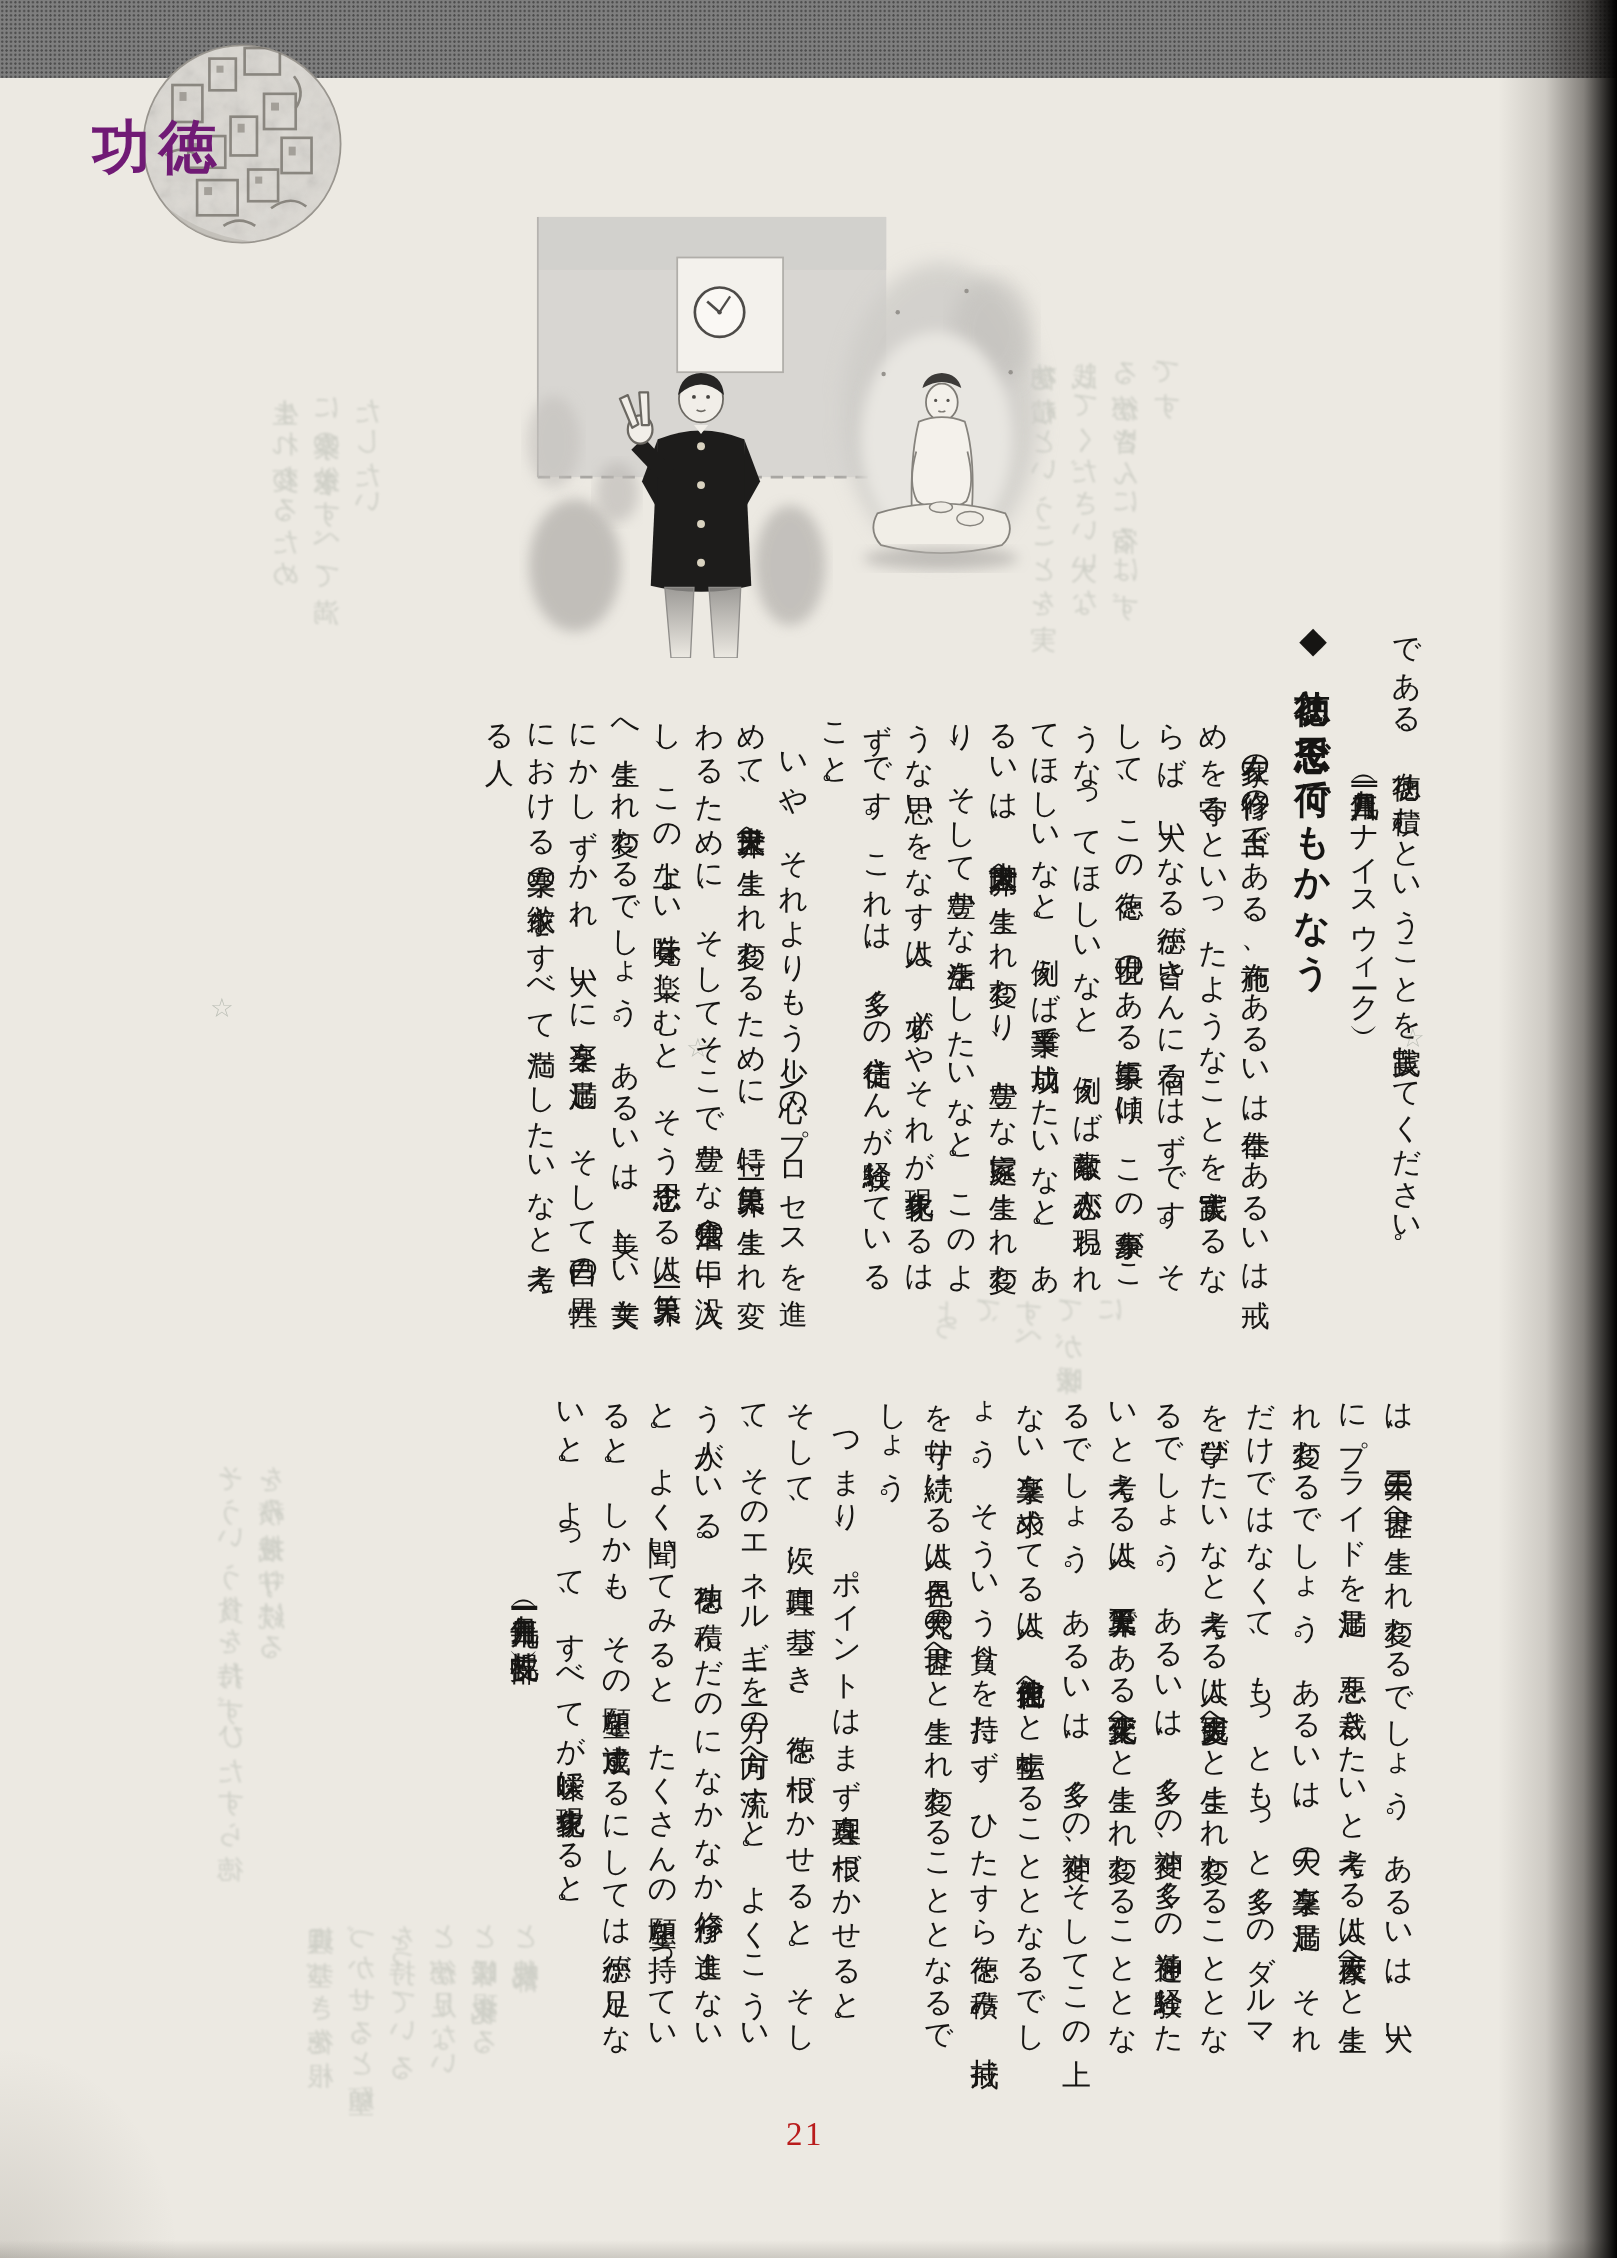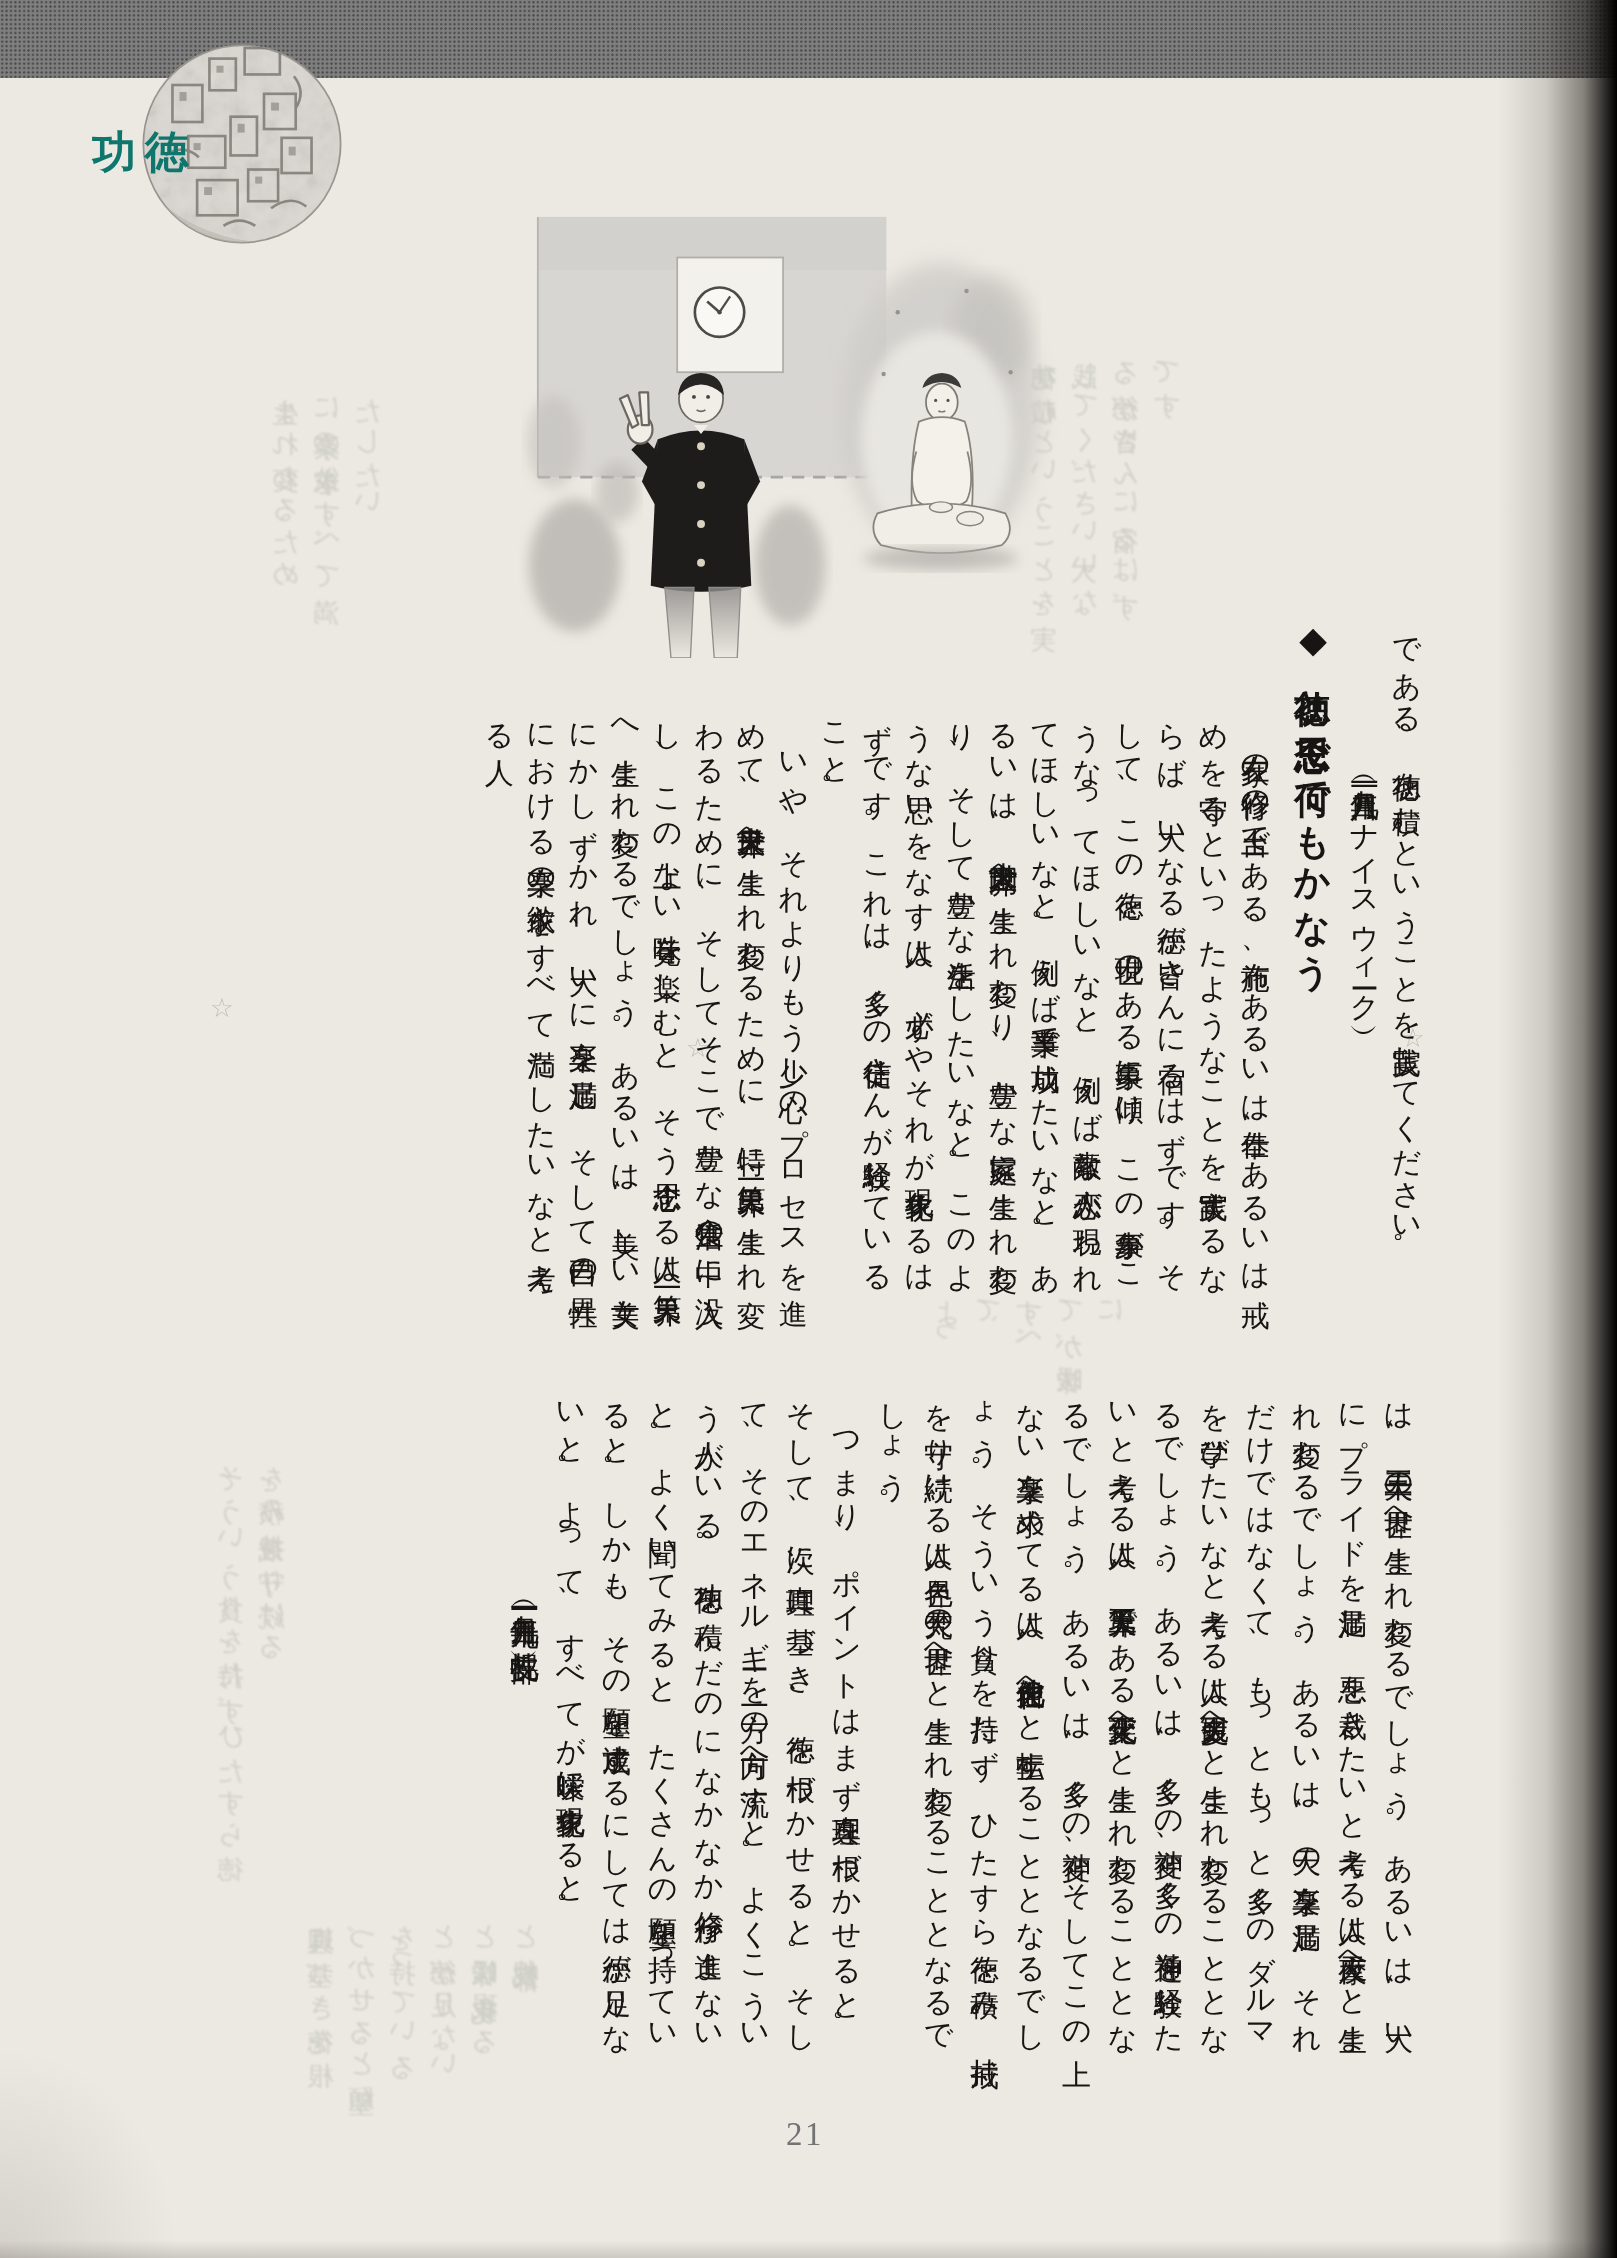--- a/index.html
+++ b/index.html
@@ -32,22 +32,22 @@
     z-index:39;pointer-events:none;
   }
   .corner-shadow{
     position:absolute;left:0;bottom:0;width:194px;height:229px;
     background:radial-gradient(ellipse at 0% 100%, rgba(70,62,52,.14), rgba(0,0,0,0) 65%);
     z-index:39;pointer-events:none;
   }
   
   .emblem{position:absolute;left:139px;top:32px;z-index:3;}
   .page-title{
-    position:absolute;left:92px;top:123px;z-index:4;
-    font-size:44px;font-weight:700;letter-spacing:8.8px;color:#0f766e;
+    position:absolute;left:92px;top:109px;z-index:4;
+    font-size:58px;font-weight:700;letter-spacing:8.8px;color:#701a75;
   }
   
   .illustration{position:absolute;left:476px;top:164px;z-index:5;}
   
   .vtext{
     position:absolute;
     writing-mode:vertical-rl;
     text-align:justify;
     font-size:29px;
     letter-spacing:0.9px;
@@ -61,21 +61,21 @@
   .band2 .date-line{text-indent:208px;}
   .heading{
     font-size:36px;line-height:46px;font-weight:700;
     margin:0 8.8px 0 12.4px;letter-spacing:1.8px;
   }
   .body-p{text-indent:30px;padding-top:85px;height:575px;}
   .indent{text-indent:30px;}
   
   .page-num{
     position:absolute;top:2116px;left:743px;width:124px;
-    text-align:center;font-size:33px;letter-spacing:2.6px;color:#737373;
+    text-align:center;font-size:33px;letter-spacing:2.6px;color:#b91c1c;
     z-index:10;
   }
   
   .ghost{
     position:absolute;
     writing-mode:vertical-rl;
     transform:scaleX(-1);
     color:#8e978c;
     opacity:.30;
     filter:blur(1.1px);

